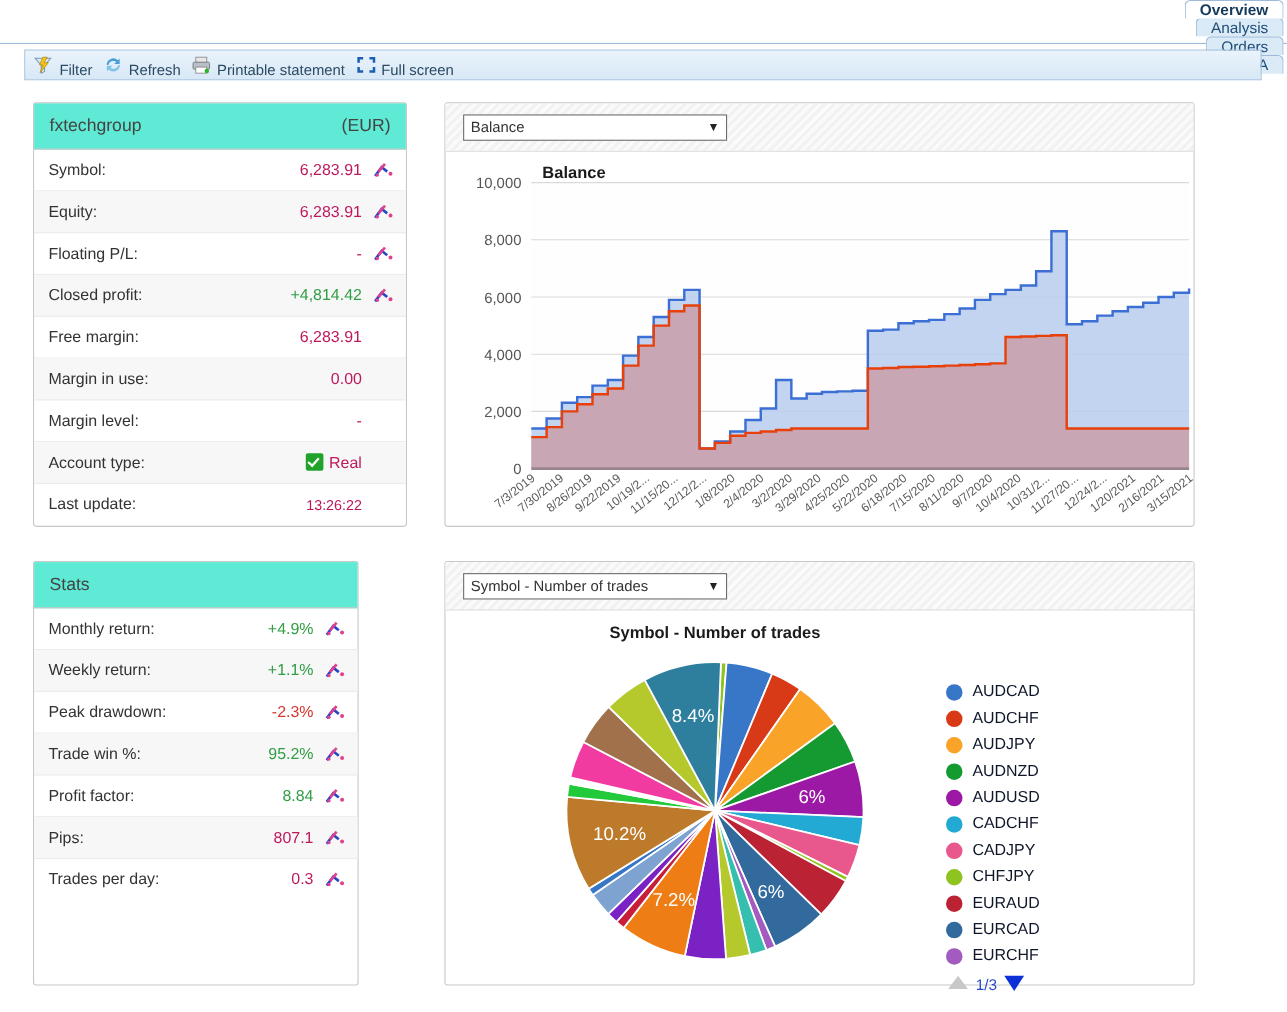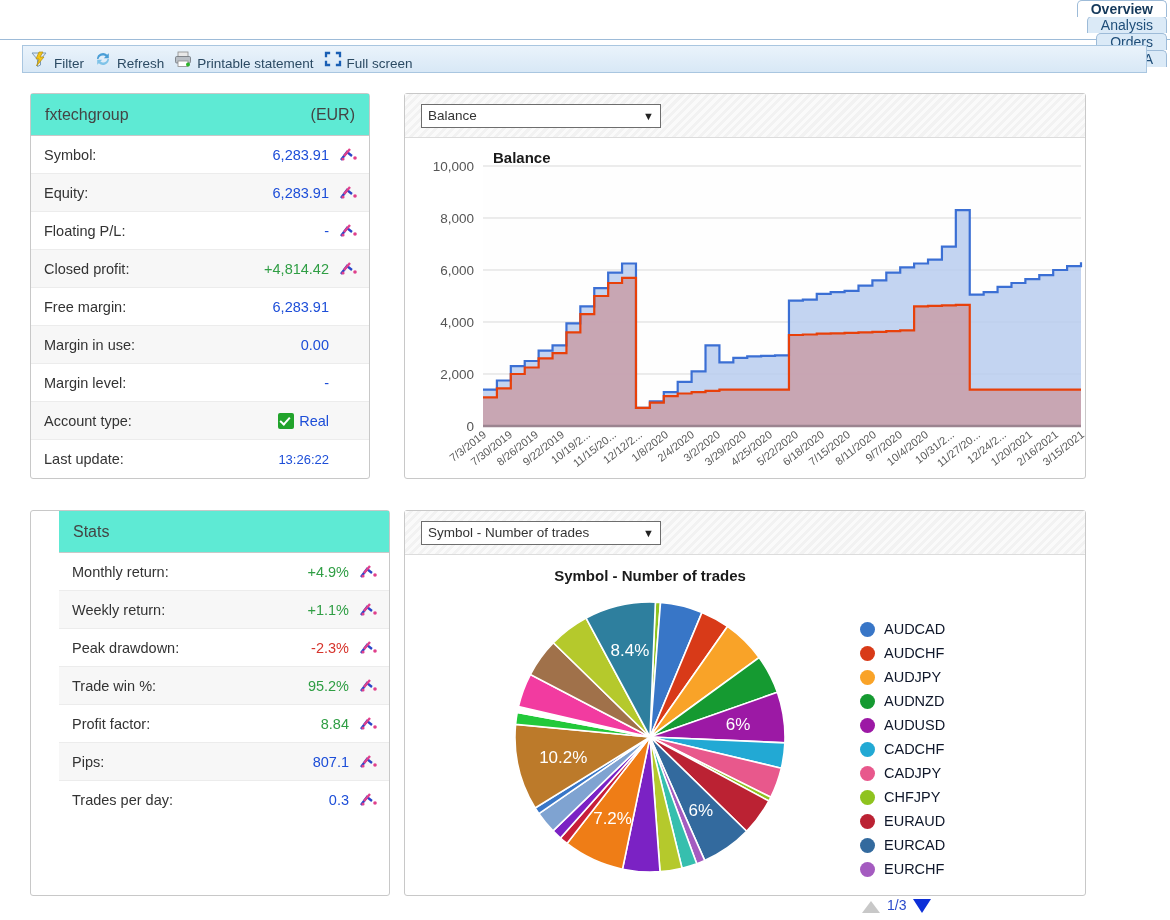--- a/index.html
+++ b/index.html
@@ -83,21 +83,21 @@
     height: 38px;
     display: flex; align-items: center;
     padding: 0 8px 0 13px;
     border-bottom: 1px solid #ececec;
     font-size: 14.5px;
     color: #333;
   }
   .row:nth-child(even) { background: #f7f7f7; }
   .row:last-child { border-bottom: none; }
   .row .lbl { color: #333; }
-  .row .val { margin-left: auto; text-align: right; color: #1d4ed8; white-space: nowrap; }
+  .row .val { margin-left: auto; text-align: right; color: #be185d; white-space: nowrap; }
   .row .val.green { color: #2f9e44; }
   .row .val.red { color: #d6342c; }
   .row .val.small { font-size: 13px; }
   .row .sparkico { width: 24px; margin-left: 8px; flex: none; display: flex; align-items: center; justify-content: center; cursor: pointer; }
 
   .chk {
     display: inline-block; width: 16px; height: 16px;
     background: #21a32b; border-radius: 2px;
     position: relative; vertical-align: -3px; margin-right: 5px;
   }
@@ -137,21 +137,21 @@
   .charttitle {
     font-size: 15px; font-weight: bold; color: #1a1a1a;
   }
 
   svg.plot { display: block; }
 
   
   .legend { position: absolute; }
   .lgitem { display: flex; align-items: center; height: 24px; font-size: 14.5px; color: #0f172a; }
   .dot { width: 15px; height: 15px; border-radius: 50%; margin-right: 9px; flex: none; }
-  .pager { display: flex; align-items: flex-end; height: 26px; margin-top: 6px; padding-left: 2px; }
+  .pager { display: flex; align-items: flex-start; height: 26px; margin-top: 6px; padding-left: 2px; }
   .pager .txt { font-size: 14px; color: #2a4acb; margin: 0 7px; }
   .tri { width: 0; height: 0; cursor: pointer; }
   .tri.up { border-left: 9px solid transparent; border-right: 9px solid transparent; border-bottom: 12px solid #c8c8c8; }
   .tri.dn { border-left: 9px solid transparent; border-right: 9px solid transparent; border-top: 14px solid #0d2fd8; }
 </style>
 </head>
 <body>
 
 <div class="tabbar">
   <div class="tab active">
@@ -283,21 +283,21 @@
         <span class="sparkico"></span>
       </div>
       <div class="row">
         <span class="lbl">Last update:</span>
         <span class="val small">13:26:22</span>
         <span class="sparkico"></span>
       </div>
     </div>
 </div>
 
-<div class="card" style="left:30px; top:510px; width:360px; height:386px;padding-left:28px;">
+<div class="card" style="left:30px; top:510px; width:296px; height:386px;">
   <div class="card-hd">
     <span>Stats</span>
   </div>
   <div id="stats-rows">
       <div class="row">
         <span class="lbl">Monthly return:</span>
         <span class="val green">+4.9%</span>
         <span class="sparkico">
           <svg width="20" height="16" viewBox="0 0 20 16">
             <path d="M2 13 L8 5 L13 9" fill="none" stroke="#2a46c8" stroke-width="2.4"></path>

